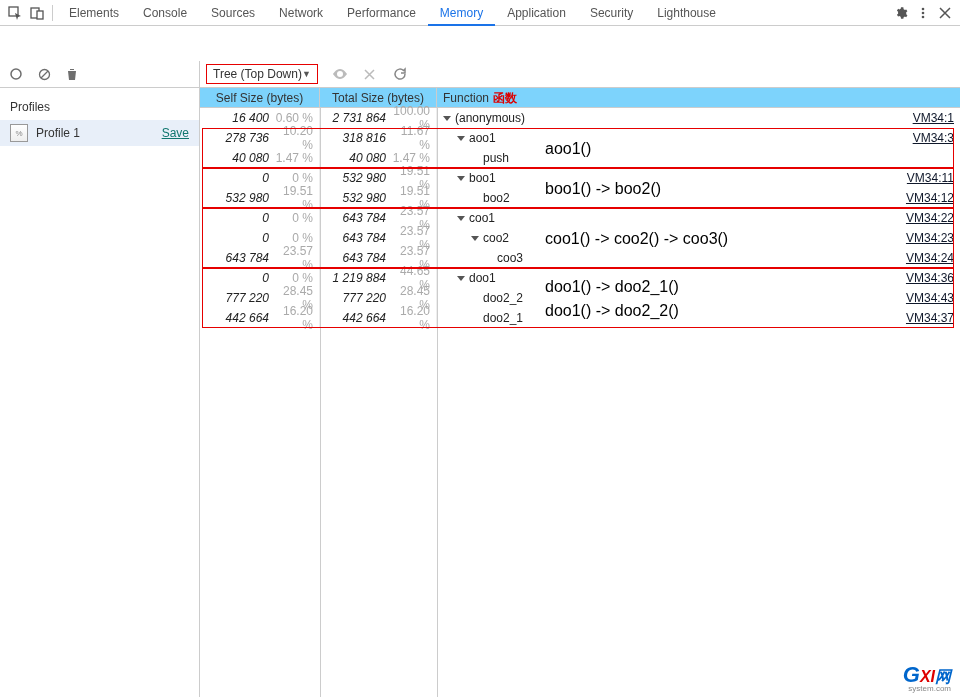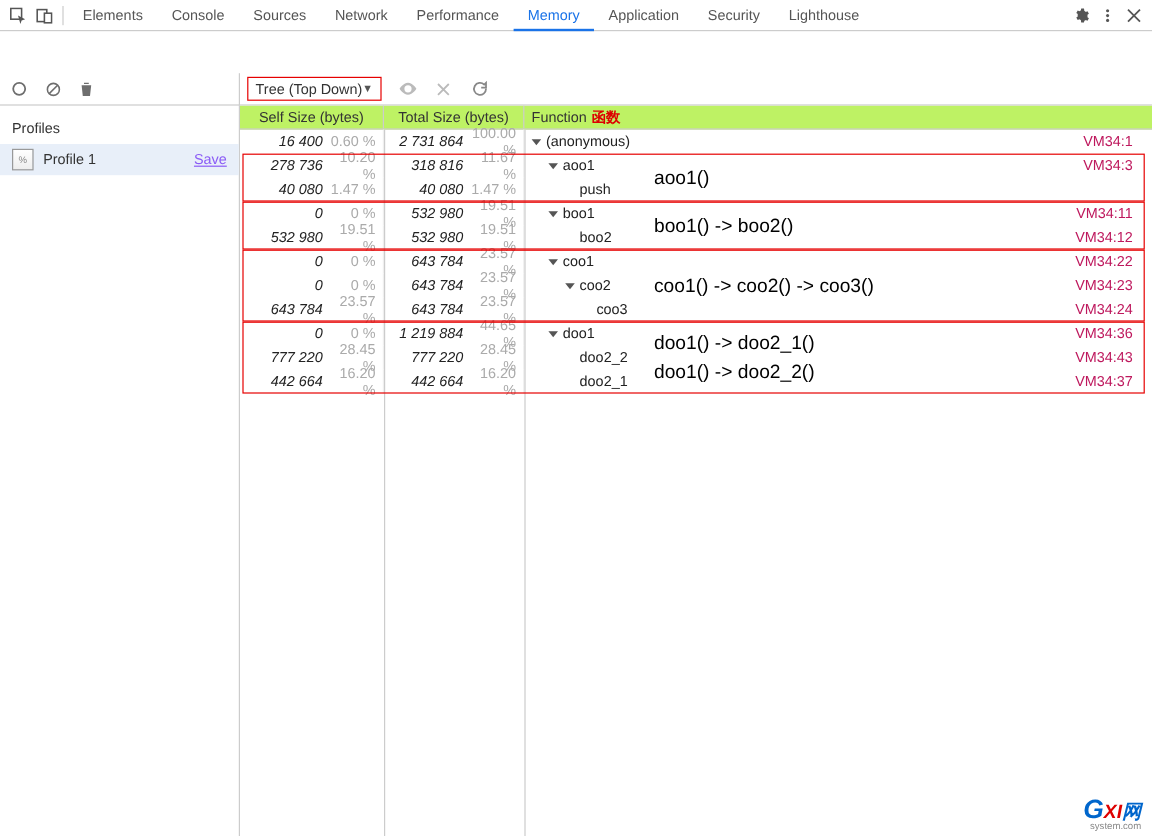--- a/index.html
+++ b/index.html
@@ -16,37 +16,37 @@
 .toolbar-right { flex: 1; display: flex; align-items: center; }
 .dropdown { border: 1px solid #e60000; margin-left: 6px; height: 20px; display: flex; align-items: center; padding: 0 6px; min-width: 110px; position: relative; color: #333; cursor: pointer; }
 .dropdown .caret { margin-left: auto; color: #555; font-size: 9px; }
 .toolbar-right .icon-btn { margin-left: 14px; color: #bbb; width:16px; display:flex; justify-content:center; }
 .main { display: flex; height: calc(697px - 26px - 27px); }
 .sidebar { width: 200px; border-right: 1px solid #ccc; padding-top: 6px; }
 .sidebar-heading { padding: 6px 10px; color: #333; }
 .sidebar-sub { padding: 6px 10px; color: #1a73e8; font-size: 11px; text-transform: uppercase; }
 .profile-item { display: flex; align-items: center; padding: 4px 10px; background: #e8eff9; }
 .profile-item .picon { width: 18px; height: 18px; margin-right: 8px; border: 1px solid #999; background: linear-gradient(#fff,#eee); display:flex; align-items:center; justify-content:center; font-size:8px; color:#888;}
-.profile-item .save { margin-left: auto; text-decoration: underline; color: #8b5cf6; cursor: pointer; }
+.profile-item .save { margin-left: auto; text-decoration: underline; color: #0f766e; cursor: pointer; }
 .grid { flex: 1; position: relative; overflow: hidden; }
-.grid-header { display: flex; height: 20px; border-bottom: 1px solid #ccc; background: #bef264; }
+.grid-header { display: flex; height: 20px; border-bottom: 1px solid #ccc; background: #7dd3fc; }
 .col-self { width: 120px; border-right: 1px solid #ccc; text-align: center; line-height: 20px; color:#333;}
 .col-total { width: 117px; border-right: 1px solid #ccc; text-align: center; line-height: 20px; color:#333;}
 .col-func { flex: 1; padding-left: 6px; line-height: 20px; display:flex; align-items:center; gap:4px;}
 .col-func .hanzi { color: #d00; font-weight: bold; }
 .row { display: flex; height: 20px; align-items: center; }
 .cell-num { display: flex; align-items: center; justify-content: flex-end; height: 20px; }
 .cell-num .val { text-align: right; color: #222; padding-right: 2px; min-width: 56px; font-style: italic; }
 .cell-num .pct { width: 48px; text-align: right; color: #aaa; padding-right: 6px; }
 .cell-self { width: 120px; border-right: 1px solid #eee; }
 .cell-total { width: 117px; border-right: 1px solid #eee; }
 .cell-func { flex: 1; display: flex; align-items: center; position: relative; height:20px; }
 .tri { display:inline-block; width:0; height:0; border-left:4px solid transparent; border-right:4px solid transparent; border-top:5px solid #555; margin-right:4px; }
 .fname { color: #222; }
-.link { margin-left: auto; color: #be185d; padding-right: 16px; cursor:pointer; }
+.link { margin-left: auto; color: #0f172a; text-decoration: underline; padding-right: 6px; cursor:pointer; }
 .box { position: absolute; border: 1px solid #e60000; pointer-events: none; }
 .annot { position: absolute; color: #000000; font-size: 16px; pointer-events:none; }
 .vline { position:absolute; width:1px; background:#ccc; top:20px; bottom:0; }
 .watermark { position:absolute; right:9px; bottom:4px; font-size:16px; font-style:italic; }
 .watermark .g { color:#0066cc; font-weight:bold; font-size:22px; }
 .watermark .xi { color:#d00; font-weight:bold; }
 .watermark .wang { color:#0066cc; font-weight:bold; }
 .watermark .sys { display:block; font-size:8px; color:#888; text-align:right; font-style:normal; margin-top:-4px;}
 svg { display:block; }
 </style>

